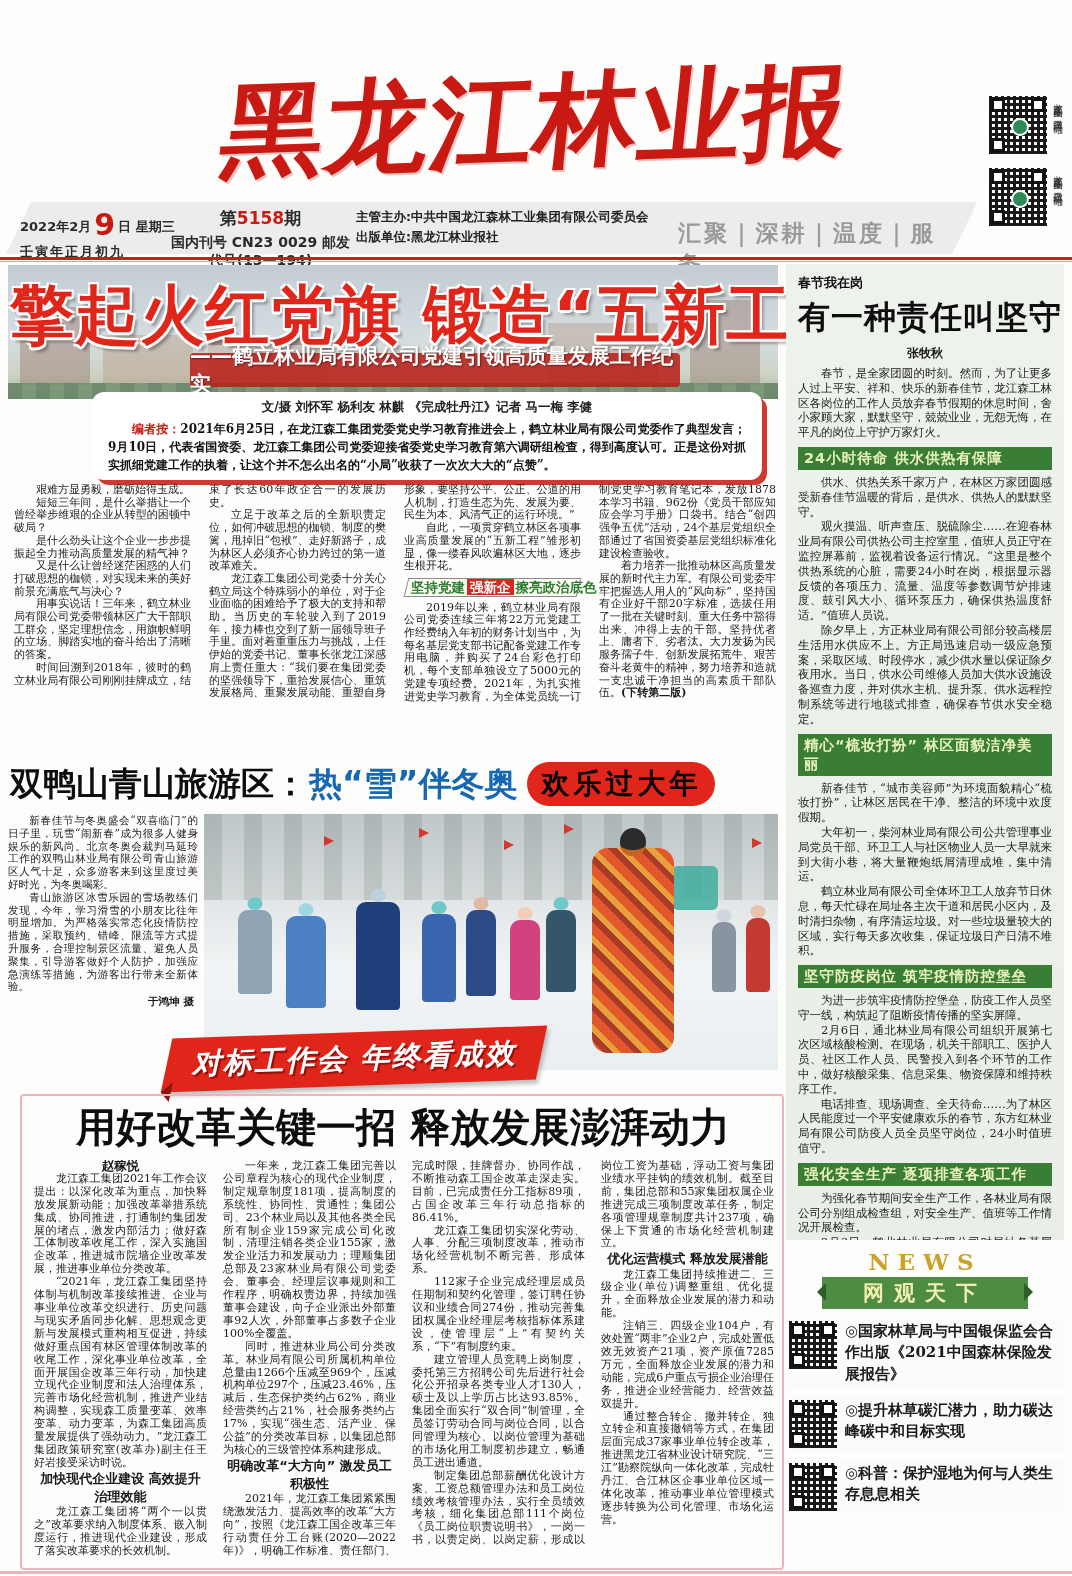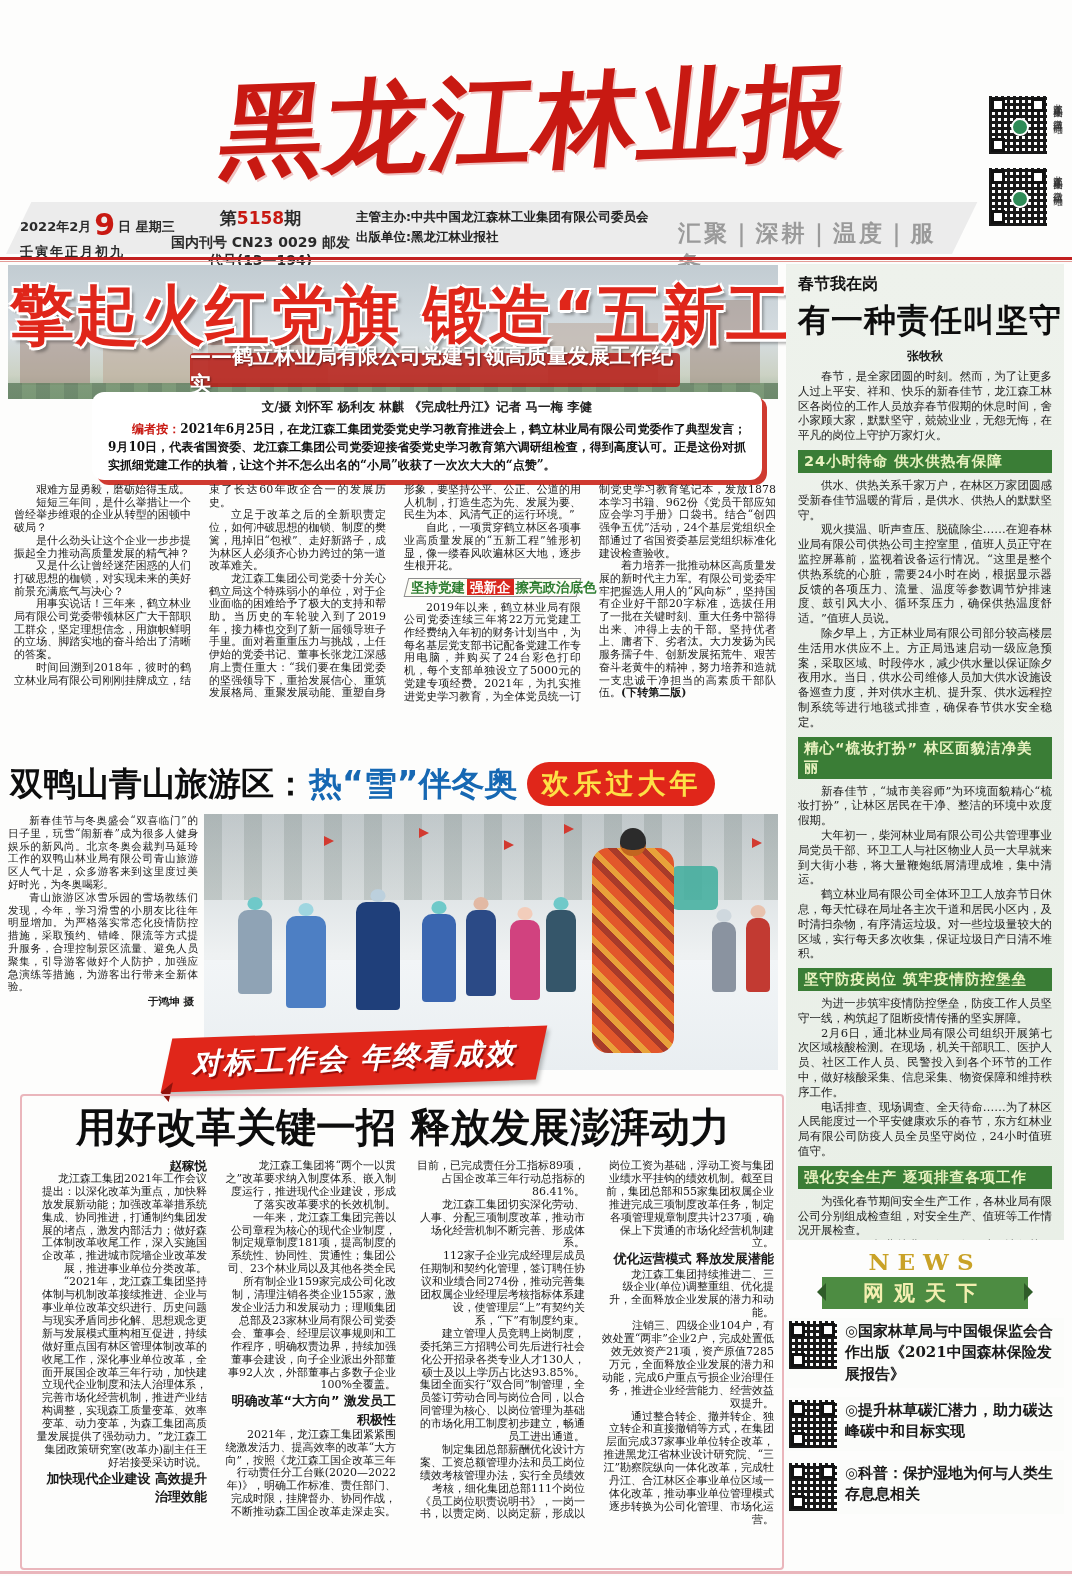--- a/index.html
+++ b/index.html
@@ -70,21 +70,21 @@
   .pt-subhead span{display:inline-block;transform:skewX(14deg);}
   .sub-green{color:#2f7d32;}
   .sub-red{background:#d8281e;color:#fff;padding:0 3px;margin:0 2px;}
   .jump{font-weight:bold;}
 
   
   .mid-head{position:absolute;left:10px;top:758px;width:770px;height:52px;display:flex;align-items:center;
     font-weight:900;white-space:nowrap;}
   .mh-black{font-size:33px;color:#0d0d0d;}
   .mh-blue{font-size:33px;color:#1668b3;margin-left:2px;}
-  .mh-capsule{margin-left:10px;background:#e0261a;color:#fde047;font-size:28px;padding:3px 14px;
+  .mh-capsule{margin-left:10px;background:#e0261a;color:#000000;font-size:28px;padding:3px 14px;
     border-radius:24px;letter-spacing:4px;}
   .mid-text{position:absolute;left:8px;top:814px;width:190px;height:256px;overflow:hidden;
     font-family:"DejaVu Serif","Liberation Serif",serif;font-size:10.6px;line-height:12.8px;
     text-align:justify;color:#1a1a1a;}
   .mid-text p{margin:0;text-indent:2em;}
   .mid-credit{text-align:right;font-weight:bold;padding-right:4px;margin-top:2px;}
   .mid-photo{position:absolute;left:204px;top:814px;width:574px;height:256px;overflow:hidden;
     background:linear-gradient(180deg,#c8cfd3 0%,#dfe4e6 30%,#eef1f2 55%,#f5f7f8 100%);}
   .mp-forest{position:absolute;top:0;left:0;width:100%;height:86px;opacity:.5;
     background:repeating-linear-gradient(90deg,rgba(90,105,95,.5) 0 18px,rgba(150,158,150,.3) 18px 40px);}
@@ -105,29 +105,29 @@
     letter-spacing:2px;white-space:nowrap;text-shadow:2px 2px 1px rgba(110,0,0,.65);}
 
   
   .bottom-box{position:absolute;left:20px;top:1094px;width:764px;height:476px;
     border:2px solid #eab6bc;border-radius:4px;box-sizing:border-box;}
   .bottom-head{position:absolute;left:30px;top:1100px;width:746px;text-align:center;
     font-size:40px;font-weight:900;color:#0d0d0d;white-space:nowrap;}
   .bottom-article{position:absolute;left:34px;top:1160px;width:740px;height:400px;
     column-count:4;column-gap:16px;font-family:"DejaVu Serif","Liberation Serif",serif;
     font-size:11px;line-height:12.9px;text-align:justify;color:#1a1a1a;overflow:hidden;}
-  .bottom-article p{margin:0;text-indent:2em;text-align:right;}
+  .bottom-article p{margin:0;text-indent:2em;}
   .byline-b{text-align:center;font-weight:bold;font-size:12.5px;margin:0 0 3px;text-indent:0 !important;}
   .b-subhead{text-align:center;font-weight:bold;font-size:13px;margin:7px 0 5px;text-indent:0 !important;
     line-height:1.4;font-family:"DejaVu Sans","Liberation Sans",sans-serif;}
 
   
   .sidebar{position:absolute;left:786px;top:264px;width:278px;height:976px;overflow:hidden;
     background:linear-gradient(180deg,#eef2ec,#e9efe7);padding:10px 12px;box-sizing:border-box;}
-  .sb-kicker{font-size:16px;font-weight:bold;color:#111;
+  .sb-kicker{font-size:13px;font-weight:bold;color:#111;
     font-family:"DejaVu Serif","Liberation Serif",serif;}
   .sb-head{font-size:32px;font-weight:900;color:#0d0d0d;text-align:center;margin:4px 0 5px;
     letter-spacing:1px;white-space:nowrap;}
   .sb-byline{text-align:center;font-size:12px;font-weight:bold;margin-bottom:4px;
     font-family:"DejaVu Serif","Liberation Serif",serif;}
   .sb-p{font-size:11.5px;line-height:14.8px;text-align:justify;text-indent:2em;margin:0;
     font-family:"DejaVu Serif","Liberation Serif",serif;color:#222;}
   .sb-subhead{margin:7px 0 5px;background:#3a7d36;color:#e9f2c0;font-size:14.5px;font-weight:bold;
     padding:2px 6px;letter-spacing:1px;display:block;}
 
@@ -291,20 +291,21 @@
   <div class="bottom-box"></div>
   <div class="bottom-head">用好改革关键一招 释放发展澎湃动力</div>
 
   <div class="bottom-article">
     <p class="byline-b">赵稼悦</p>
     <p>龙江森工集团2021年工作会议提出：以深化改革为重点，加快释放发展新动能；加强改革举措系统集成、协同推进，打通制约集团发展的堵点，激发内部活力；做好森工体制改革收尾工作，深入实施国企改革，推进城市院墙企业改革发展，推进事业单位分类改革。</p>
     <p>“2021年，龙江森工集团坚持体制与机制改革接续推进、企业与事业单位改革交织进行、历史问题与现实矛盾同步化解、思想观念更新与发展模式重构相互促进，持续做好重点国有林区管理体制改革的收尾工作，深化事业单位改革，全面开展国企改革三年行动，加快建立现代企业制度和法人治理体系，完善市场化经营机制，推进产业结构调整，实现森工质量变革、效率变革、动力变革，为森工集团高质量发展提供了强劲动力。”龙江森工集团政策研究室(改革办)副主任王好岩接受采访时说。</p>
     <p class="b-subhead">加快现代企业建设 高效提升治理效能</p>
     <p>龙江森工集团将“两个一以贯之”改革要求纳入制度体系、嵌入制度运行，推进现代企业建设，形成了落实改革要求的长效机制。</p>
     <p>一年来，龙江森工集团完善以公司章程为核心的现代企业制度，制定规章制度181项，提高制度的系统性、协同性、贯通性；集团公司、23个林业局以及其他各类全民所有制企业159家完成公司化改制，清理注销各类企业155家，激发企业活力和发展动力；理顺集团总部及23家林业局有限公司党委会、董事会、经理层议事规则和工作程序，明确权责边界，持续加强董事会建设，向子企业派出外部董事92人次，外部董事占多数子企业100%全覆盖。</p>
+    <p>同时，推进林业局公司分类改革。林业局有限公司所属机构单位总量由1266个压减至969个，压减机构单位297个，压减23.46%，压减后，生态保护类约占62%，商业经营类约占21%，社会服务类约占17%，实现“强生态、活产业、保公益”的分类改革目标，以集团总部为核心的三级管控体系构建形成。</p>
     <p class="b-subhead">明确改革“大方向” 激发员工积极性</p>
     <p>2021年，龙江森工集团紧紧围绕激发活力、提高效率的改革“大方向”，按照《龙江森工国企改革三年行动责任分工台账(2020—2022年)》，明确工作标准、责任部门、完成时限，挂牌督办、协同作战，不断推动森工国企改革走深走实。目前，已完成责任分工指标89项，占国企改革三年行动总指标的86.41%。</p>
     <p>龙江森工集团切实深化劳动、人事、分配三项制度改革，推动市场化经营机制不断完善、形成体系。</p>
     <p>112家子企业完成经理层成员任期制和契约化管理，签订聘任协议和业绩合同274份，推动完善集团权属企业经理层考核指标体系建设，使管理层“上”有契约关系，“下”有制度约束。</p>
     <p>建立管理人员竞聘上岗制度，委托第三方招聘公司先后进行社会化公开招录各类专业人才130人，硕士及以上学历占比达93.85%。集团全面实行“双合同”制管理，全员签订劳动合同与岗位合同，以合同管理为核心、以岗位管理为基础的市场化用工制度初步建立，畅通员工进出通道。</p>
     <p>制定集团总部薪酬优化设计方案、工资总额管理办法和员工岗位绩效考核管理办法，实行全员绩效考核，细化集团总部111个岗位《员工岗位职责说明书》，一岗一书，以责定岗、以岗定薪，形成以岗位工资为基础，浮动工资与集团业绩水平挂钩的绩效机制。截至目前，集团总部和55家集团权属企业推进完成三项制度改革任务，制定各项管理规章制度共计237项，确保上下贯通的市场化经营机制建立。</p>
     <p class="b-subhead">优化运营模式 释放发展潜能</p>
     <p>龙江森工集团持续推进二、三级企业(单位)调整重组、优化提升，全面释放企业发展的潜力和动能。</p>
     <p>注销三、四级企业104户，有效处置“两非”企业2户，完成处置低效无效资产21项，资产原值7285万元，全面释放企业发展的潜力和动能，完成6户重点亏损企业治理任务，推进企业经营能力、经营效益双提升。</p>
     <p>通过整合转企、撤并转企、独立转企和直接撤销等方式，在集团层面完成37家事业单位转企改革，推进黑龙江省林业设计研究院、“三江”勘察院纵向一体化改革，完成牡丹江、合江林区企事业单位区域一体化改革，推动事业单位管理模式逐步转换为公司化管理、市场化运营。</p>

